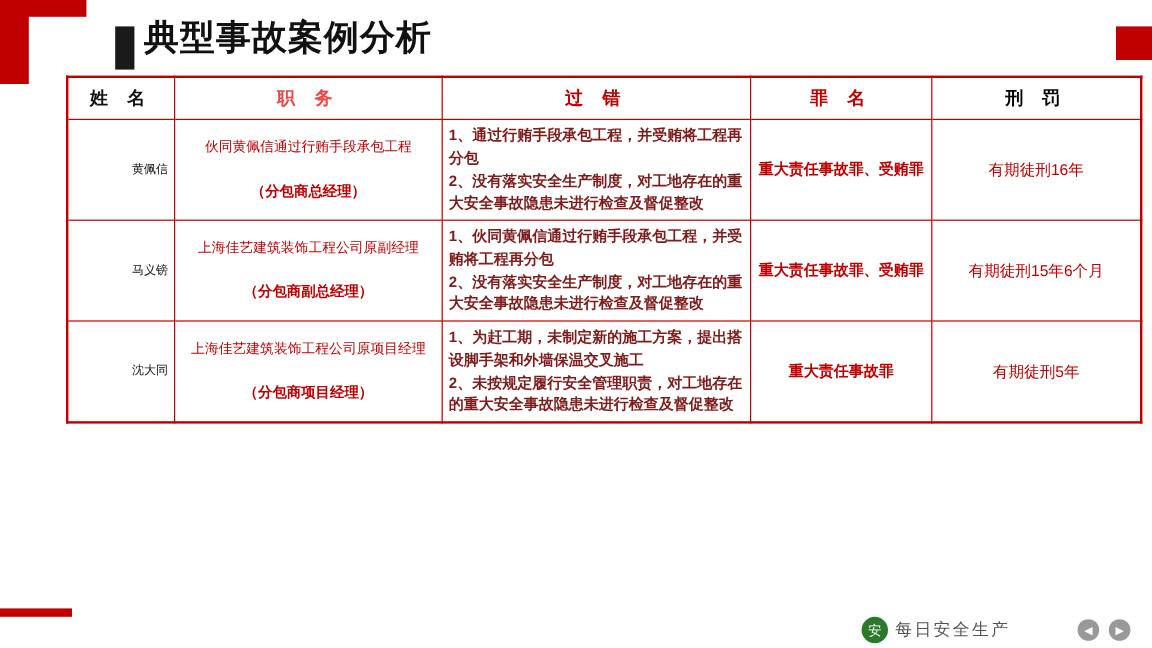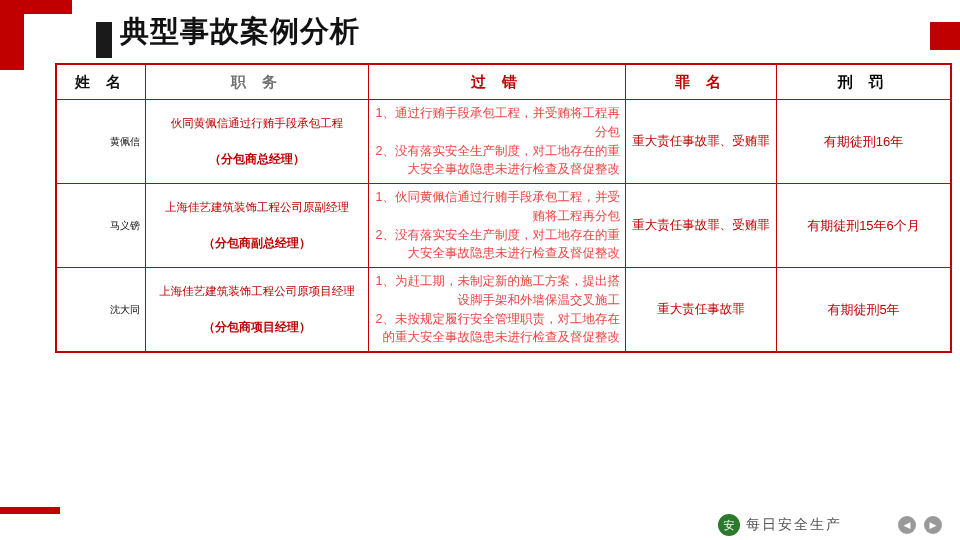--- a/index.html
+++ b/index.html
@@ -42,37 +42,37 @@
     vertical-align:middle;
     padding:4px 5px;
   }
   table.main th{
     height:26px;
     font-size:15px;font-weight:bold;
     letter-spacing:6px;
     text-align:center;
   }
   th.c-name{color:#111;width:78px;margin-top:24px;}
-  th.c-post{color:#737373;width:212px;}
+  th.c-post{color:#ef4444;width:212px;}
   th.c-fault{color:#c00000;width:246px;}
   th.c-crime{color:#c00000;width:140px;}
   th.c-punish{color:#000000;width:163px;font-family:Liberation Serif, serif;}
 
   td.name{
     text-align:right;font-size:10px;color:#111;font-weight:normal;line-height:1.35;
   }
   td.post{
     text-align:center;font-size:11.5px;color:#c00000;line-height:1.5;
   }
   td.post b{font-size:12px;display:block;margin-top:18px;}
   td.fault{
-    text-align:right;font-size:12.5px;color:#ef4444;line-height:1.5;
+    text-align:left;font-size:12.5px;color:#7f1d1d;line-height:1.5;font-weight:bold;
   }
   td.crime{
-    text-align:center;font-size:12.5px;color:#c00000;line-height:1.5;
+    text-align:center;font-size:12.5px;color:#c00000;line-height:1.5;font-weight:bold;
   }
   td.punish{
     text-align:center;font-size:13px;color:#c00000;line-height:1.5;margin-left:36px;
   }
 
   
   .footer{
     position:absolute;left:0;bottom:0;width:960px;height:33px;background:#ffffff;
   }
   .wm{

